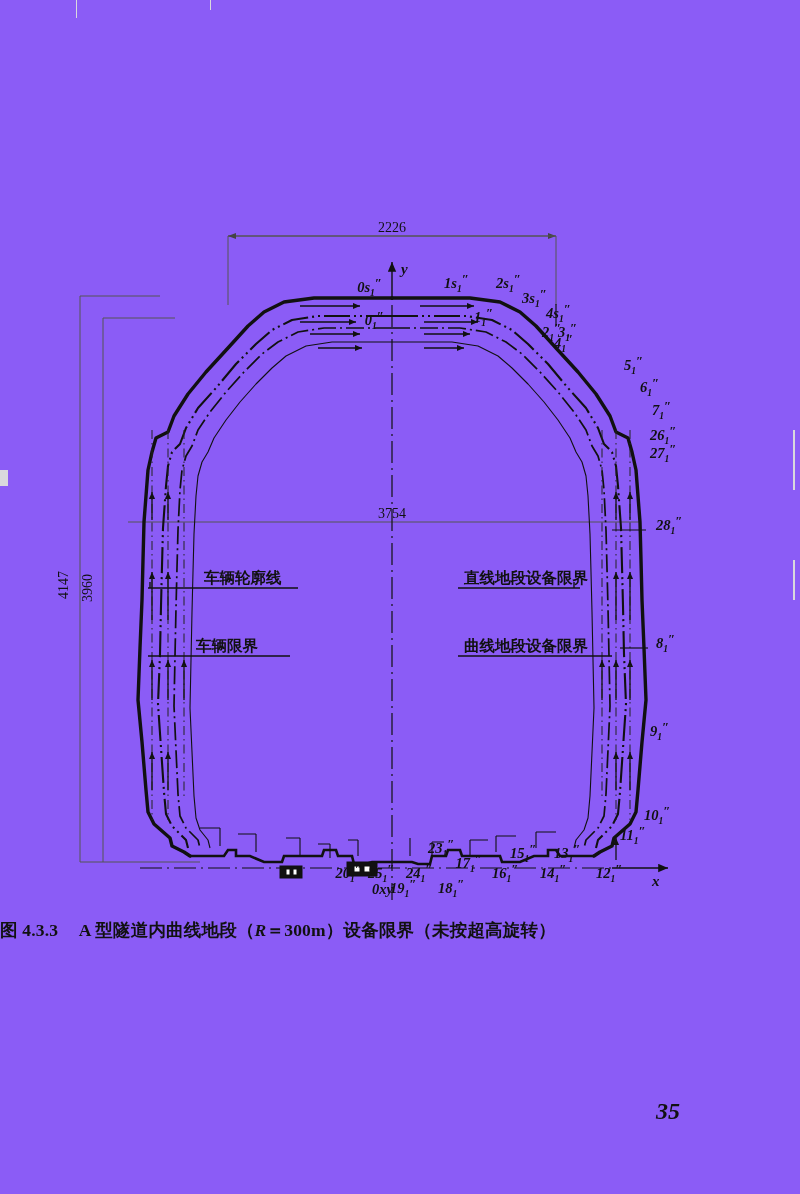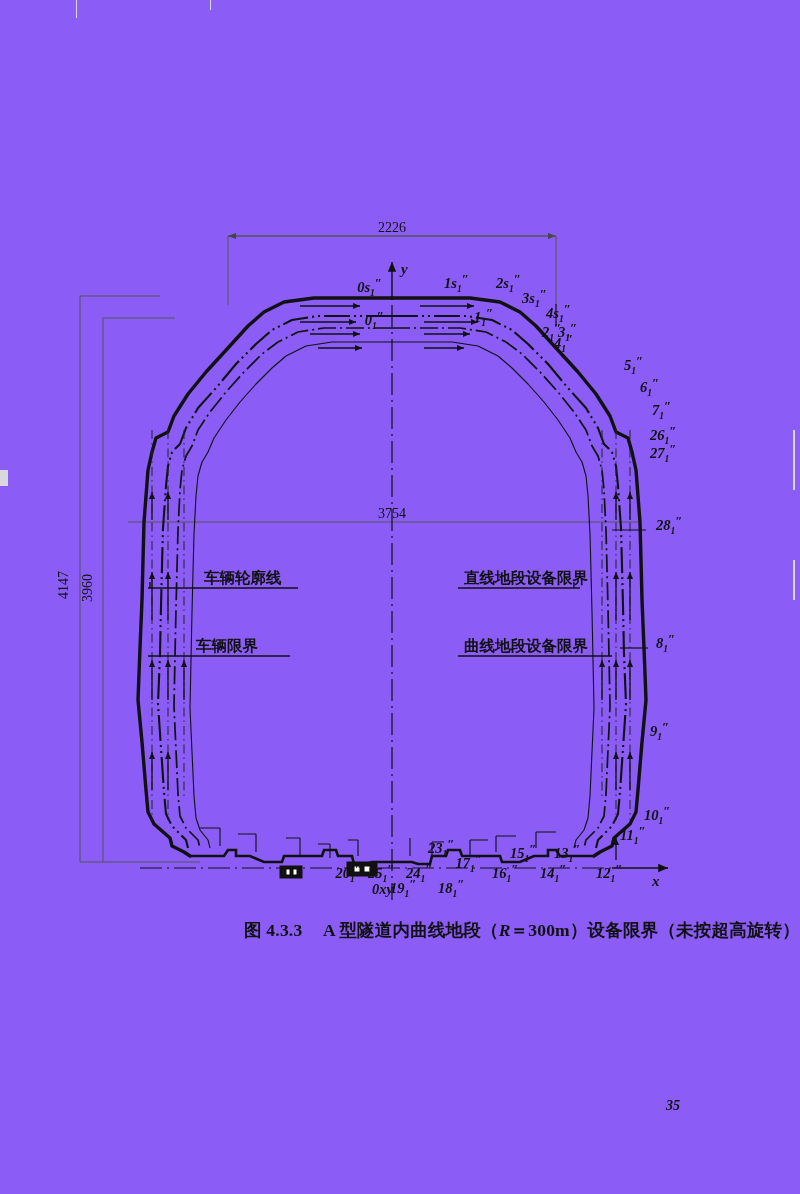--- a/index.html
+++ b/index.html
@@ -10,33 +10,33 @@
   }
   #page{position:absolute;inset:0;background:#8b5cf6;}
 
   
   .regmark{position:absolute;background:#d9d9dd;}
 
   #figure-svg{position:absolute;left:0;top:0;width:800px;height:920px;}
 
   .caption{
     position:absolute;left:0;right:0;top:918px;
-    text-align:right;
+    text-align:left;
     font-size:17.5px;
     letter-spacing:.2px;
     font-family:"Liberation Serif", serif;
     font-weight:700;
     color:#111;
     white-space:nowrap;
   }
   .caption .ital{font-style:italic;font-weight:700;}
 
   .pagenum{
     position:absolute;right:120px;top:1098px;
-    font-size:14px;font-style:italic;font-weight:700;
+    font-size:24px;font-style:italic;font-weight:700;
     font-family:"Liberation Serif", serif;
     color:#111;
   }
 
   
   text{font-family:"Liberation Serif", serif;fill:#111;}
   .lbl{font-size:14.5px;font-weight:700;font-style:italic;}
   .lblsub{font-size:9.5px;font-weight:700;font-style:italic;}
   .lblpr{font-size:13px;font-weight:700;}
   .dim{font-size:14px;font-weight:400;font-style:normal;}

